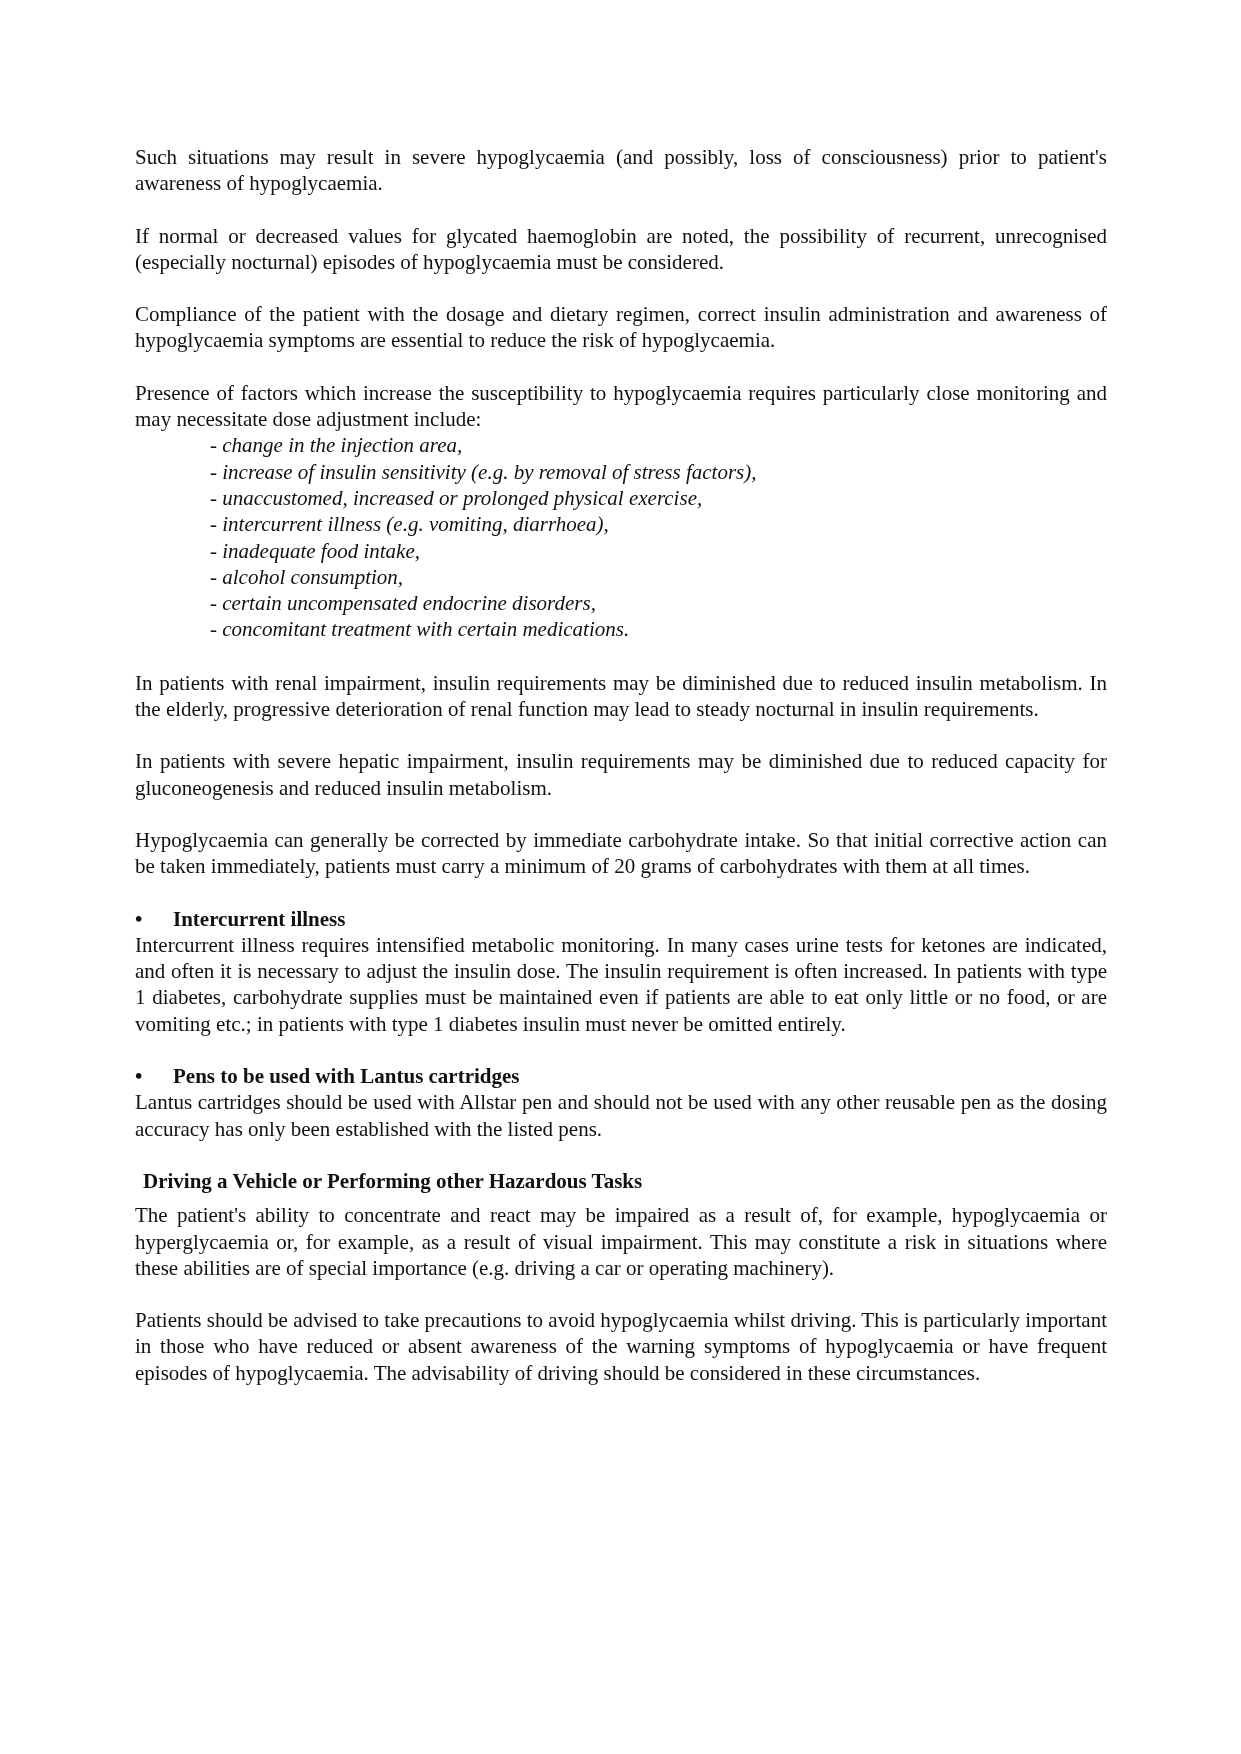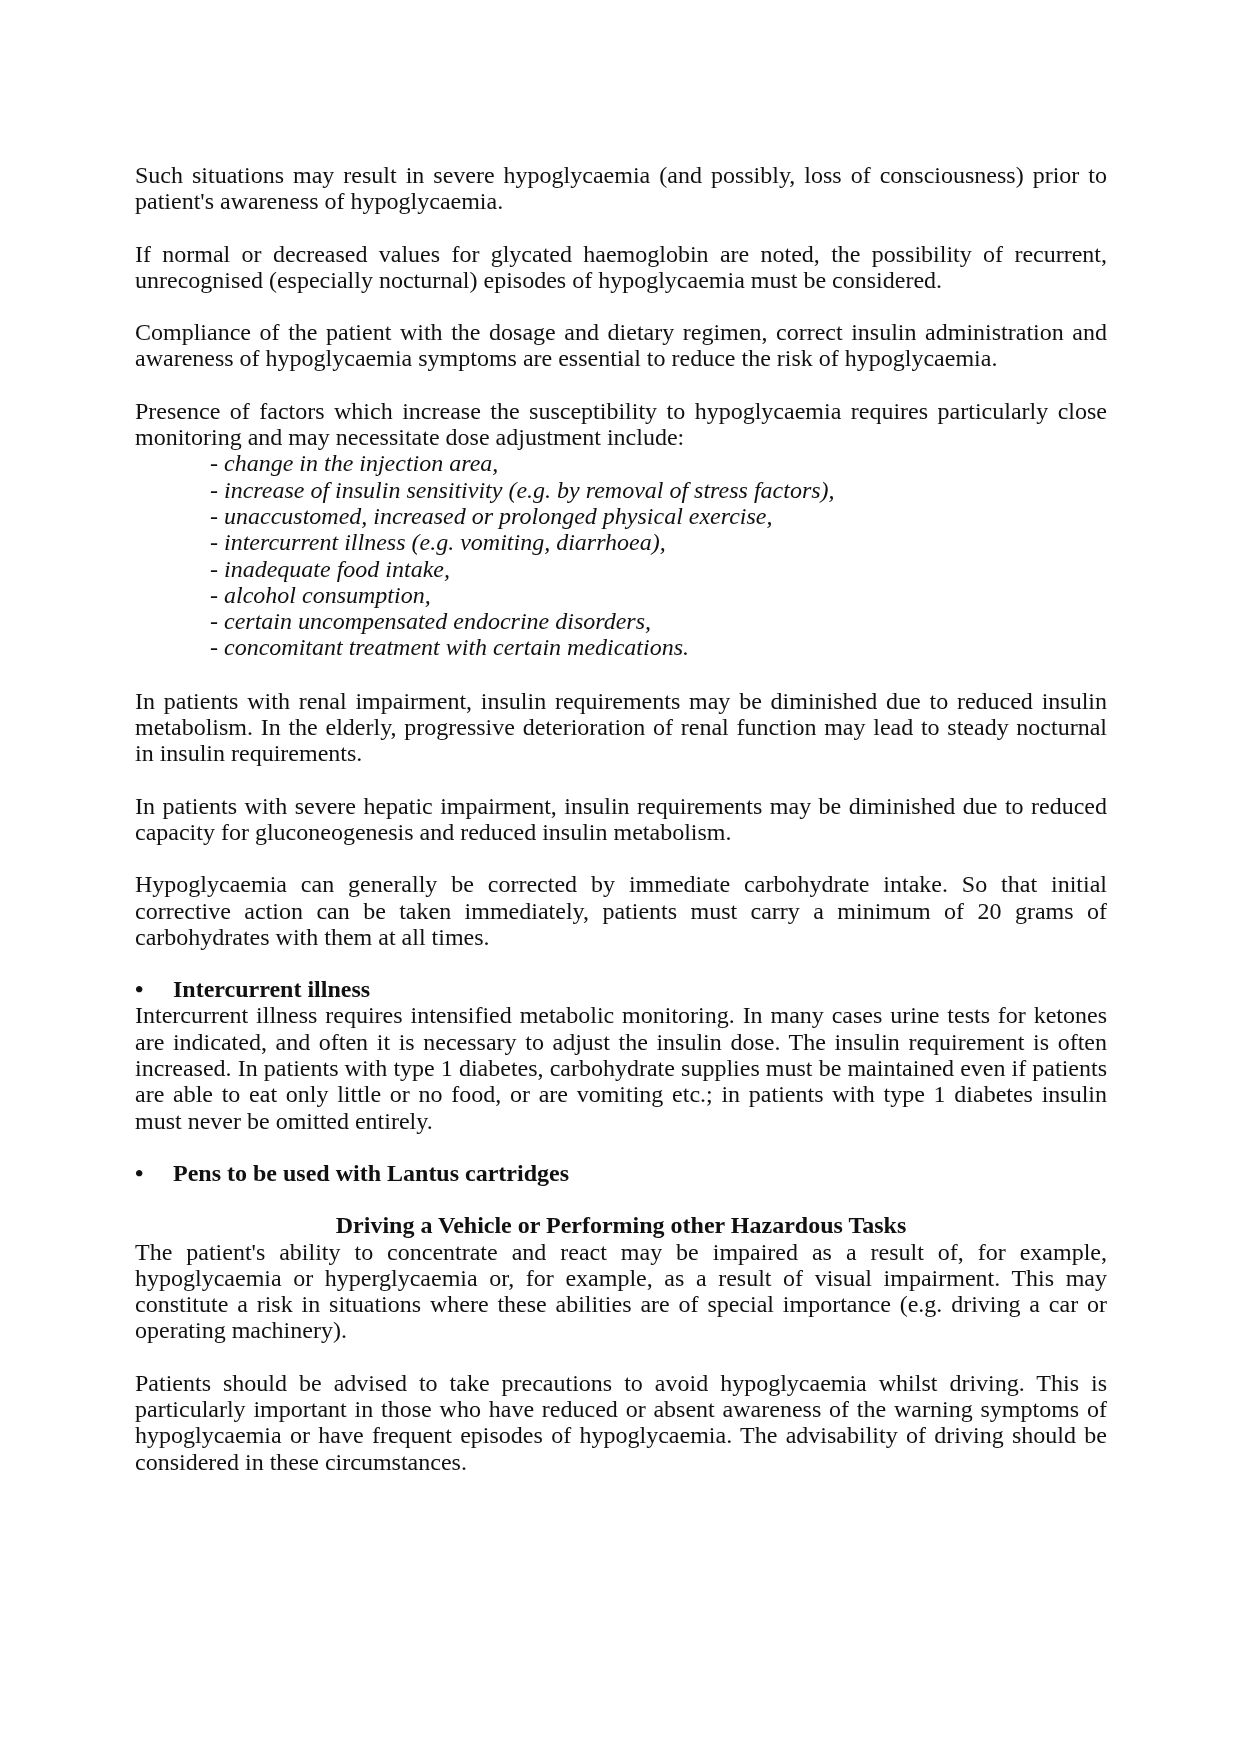--- a/index.html
+++ b/index.html
@@ -1,28 +1,28 @@
 <!DOCTYPE html>
 <html><head>
 <meta charset="utf-8">
 <style>
   html, body { margin: 0; padding: 0; background: #ffffff; }
   body { width: 1241px; height: 1754px; position: relative; overflow: hidden; }
   .page {
-    position: absolute; left: 135px; top: 162px; width: 972px;
+    position: absolute; left: 135px; top: 144px; width: 972px;
     font-family: "Liberation Serif", "DejaVu Serif", serif;
-    font-size: 24px; line-height: 26.3px; color: #111;
+    font-size: 21px; line-height: 26.3px; color: #111;
   }
   p { margin: 0 0 26px 0; text-align: justify; text-align-last: left; }
   .list { margin: 0; padding: 0 0 0 75px; list-style: none; font-style: italic; }
   .list li { margin: 0; }
   .after-list { margin-top: 27px; }
   .bullet-head { font-weight: bold; display: flex; align-items: baseline; margin: 0; }
   .bullet-dot { width: 38px; display: inline-block; }
-  .bold-head { font-weight: bold; margin: 0; text-align: center; }
+  .bold-head { font-weight: bold; margin: 8px; }
   .blk { margin-bottom: 26px; }
   .blk p { margin: 0; }
 </style>
 </head>
 <body>
 
 <div class="page">
   <p>Such situations may result in severe hypoglycaemia (and possibly, loss of consciousness) prior to patient's awareness of hypoglycaemia.</p>
   <p>If normal or decreased values for glycated haemoglobin are noted, the possibility of recurrent, unrecognised (especially nocturnal) episodes of hypoglycaemia must be considered.</p>
   <p>Compliance of the patient with the dosage and dietary regimen, correct insulin administration and awareness of hypoglycaemia symptoms are essential to reduce the risk of hypoglycaemia.</p>
@@ -47,20 +47,21 @@
       <span>Intercurrent illness</span>
     </div>
     <p>Intercurrent illness requires intensified metabolic monitoring. In many cases urine tests for ketones are indicated, and often it is necessary to adjust the insulin dose. The insulin requirement is often increased. In patients with type 1 diabetes, carbohydrate supplies must be maintained even if patients are able to eat only little or no food, or are vomiting etc.; in patients with type 1 diabetes insulin must never be omitted entirely.</p>
   </div>
 
   <div class="blk">
     <div class="bullet-head">
       <span class="bullet-dot">•</span>
       <span>Pens to be used with Lantus cartridges</span>
     </div>
+    <p>Lantus cartridges should be used with Allstar pen and should not be used with any other reusable pen as the dosing accuracy has only been established with the listed pens.</p>
   </div>
 
   <div class="blk">
     <div class="bold-head">Driving a Vehicle or Performing other Hazardous Tasks</div>
     <p>The patient's ability to concentrate and react may be impaired as a result of, for example, hypoglycaemia or hyperglycaemia or, for example, as a result of visual impairment. This may constitute a risk in situations where these abilities are of special importance (e.g. driving a car or operating machinery).</p>
   </div>
   <p>Patients should be advised to take precautions to avoid hypoglycaemia whilst driving. This is particularly important in those who have reduced or absent awareness of the warning symptoms of hypoglycaemia or have frequent episodes of hypoglycaemia. The advisability of driving should be considered in these circumstances.</p>
 </div>
 
 </body></html>

